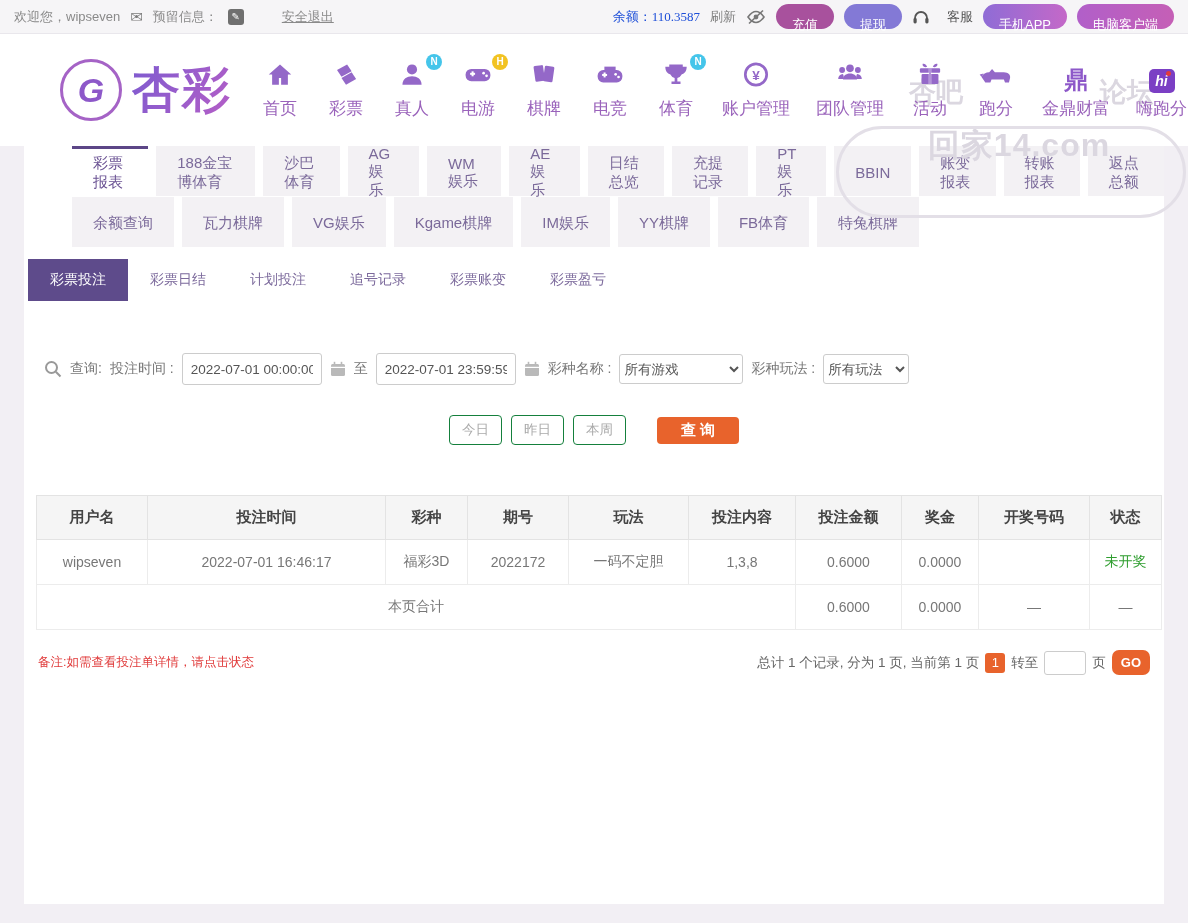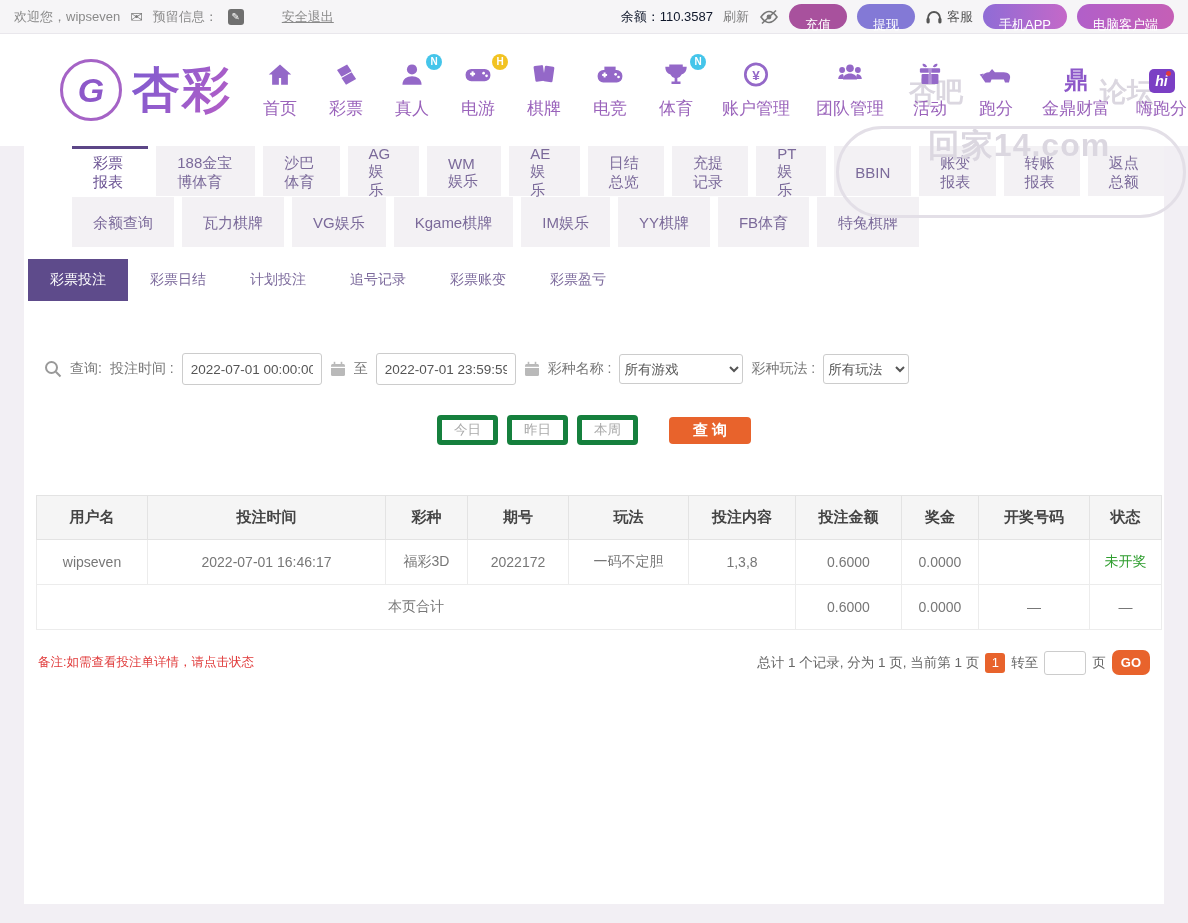--- a/index.html
+++ b/index.html
@@ -17,31 +17,31 @@
     padding:0 14px; font-size:13px; color:#8a8a8a;
   }
   .topbar-left, .topbar-right { display:flex; align-items:center; gap:10px; }
   .envelope { color:#7d7d7d; font-size:15px; cursor:pointer; }
   .pencil {
     display:inline-flex; align-items:center; justify-content:center;
     width:16px; height:16px; background:#6f6f6f; color:#fff;
     border-radius:3px; font-size:10px; cursor:pointer;
   }
   .logout { color:#8a8a8a; text-decoration:underline; cursor:pointer; margin-left:28px; }
-  .balance { color:#0f172a; }
+  .balance { color:#1d4ed8;font-family:Liberation Serif, serif; }
   .refresh { color:#7d7d7d; cursor:pointer; }
   .tb-btn {
     border:none; color:#fff; font-size:13px; height:25px; padding:12px 16px;
     border-radius:13px; cursor:pointer; font-family:inherit;
   }
   .btn-recharge { background:#a8519d; }
   .btn-withdraw { background:#8379d6; }
   .btn-mobile   { background:linear-gradient(90deg,#8f6cd6,#c468c8); }
   .btn-pc       { background:linear-gradient(90deg,#b15fc9,#c55fb6); }
-  .service { display:inline-flex; align-items:center; gap:4px; color:#555; cursor:pointer; }
+  .service { display:inline-flex; align-items:center; gap:17px; color:#555; cursor:pointer; }
   
   .header {
     height:112px; background:#fff; position:relative;
     display:flex; align-items:center; padding-left:60px;
   }
   .logo { display:flex; align-items:center; gap:10px; cursor:pointer; z-index:2; }
   .logo-mark {
     width:62px; height:62px; border-radius:50%;
     border:3px solid #a563c6;
     display:flex; align-items:center; justify-content:center;
@@ -116,21 +116,21 @@
   }
   select {
     height:30px; border:1px solid #ccc; border-radius:3px; font-size:13.5px;
     color:#555; font-family:inherit; background:#fff;
   }
   .sel-game { width:124px; } .sel-play { width:86px; }
   .cal { cursor:pointer; display:inline-flex; }
   
   .quick-row { display:flex; justify-content:center; align-items:center; gap:9px; margin-top:30px; }
   .quick-btn {
-    height:30px; padding:0 12px; border:5px solid #15803d; border-radius:4px;
+    height:30px; padding:0 12px; border:1px solid #15803d; border-radius:4px;
     background:#fff; color:#aaa; font-size:13.5px; cursor:pointer; font-family:inherit;
   }
   .submit-btn {
     height:27px; width:82px; margin-left:22px; border:none; border-radius:4px;
     background:#e8632c; color:#fff; font-size:15px; font-weight:bold;
     cursor:pointer; font-family:inherit;
   }
   
   .table-wrap { margin:50px 12px 0 12px; }
   table { width:100%; border-collapse:collapse; table-layout:fixed; }

